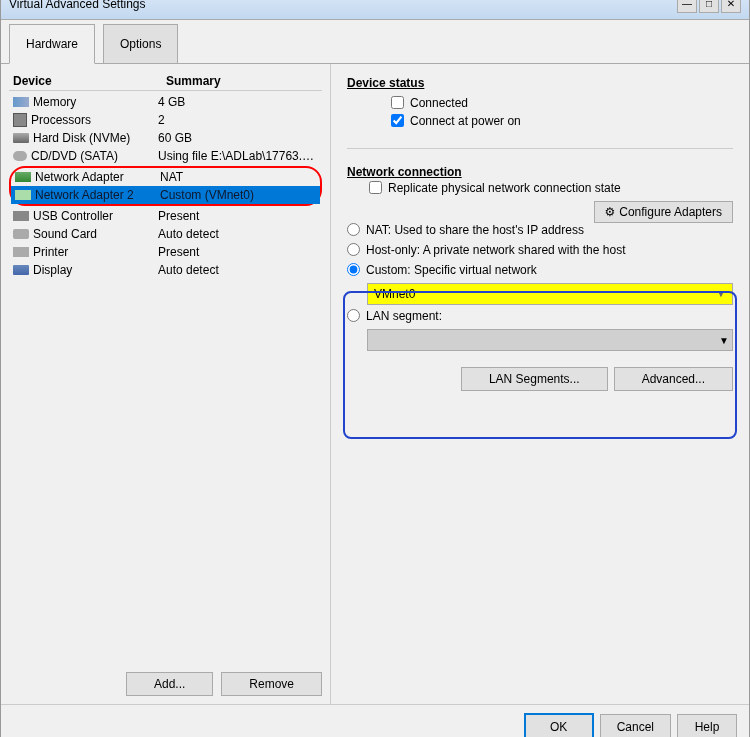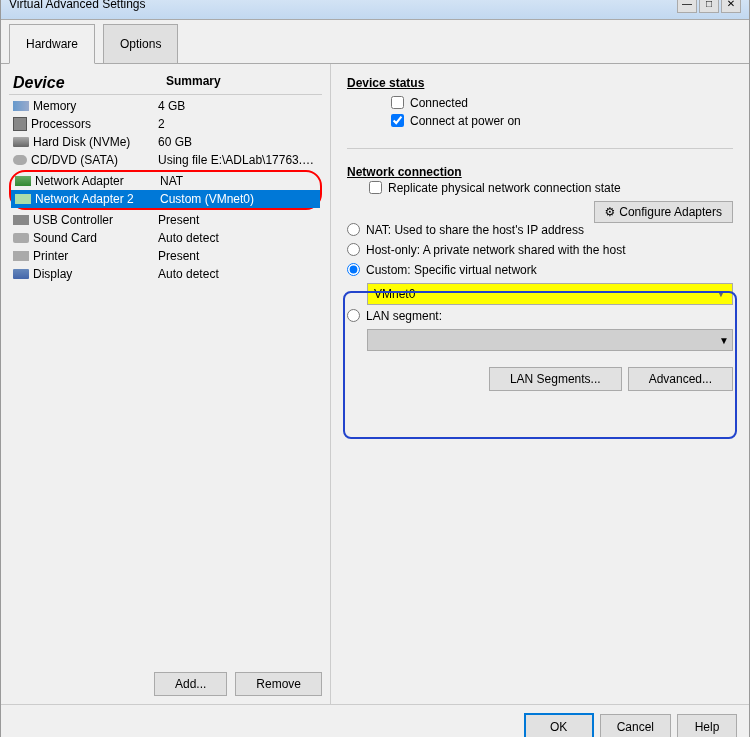--- a/index.html
+++ b/index.html
@@ -81,35 +81,35 @@
       padding: 8px;
     }
     
     .device-table-header {
       display: flex;
       padding: 2px 4px;
       border-bottom: 1px solid #ccc;
       margin-bottom: 2px;
     }
     
-    .device-table-header .col-device { width: 153px; font-size: 16px; font-weight: bold; font-style: italic; }
+    .device-table-header .col-device { width: 153px; font-size: 12px; font-weight: bold; }
     .device-table-header .col-summary { flex: 1; font-size: 12px; font-weight: bold; }
     
     .device-list {
       flex: 1;
       overflow-y: auto;
     }
     
     .device-row {
       display: flex;
       padding: 2px 4px;
       cursor: pointer;
       align-items: center;
     }
-    .device-row.highlighted { background: #0078d7; color: #ffffff; }
+    .device-row.highlighted { background: #0078d7; color: #0f172a; }
     
     .device-row .col-device { 
       width: 145px; 
       display: flex; 
       align-items: center; 
       gap: 4px;
       font-size: 12px;
     }
     
     .device-row .col-summary { 
@@ -146,21 +146,21 @@
     }
     
     .left-panel-buttons {
       display: flex;
       justify-content: flex-end;
       gap: 8px;
       padding: 8px 0 0 0;
     }
     
     .btn {
-      padding: 4px 20px;
+      padding: 4px 27px;
       background: #e1e1e1;
       border: 1px solid #aaa;
       cursor: pointer;
       font-size: 12px;
       min-width: 70px;
     }
     
     .right-panel {
       flex: 1;
       padding: 12px 16px;

